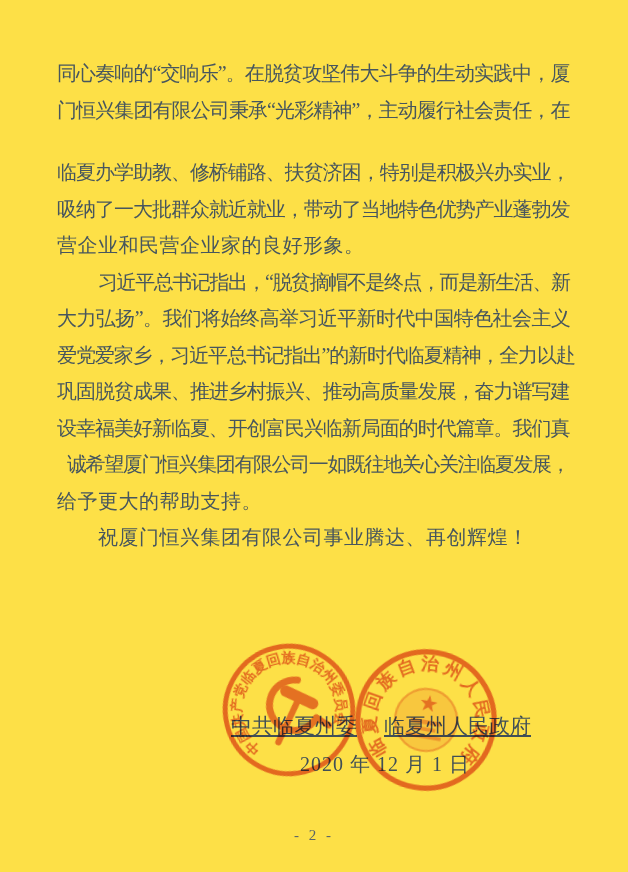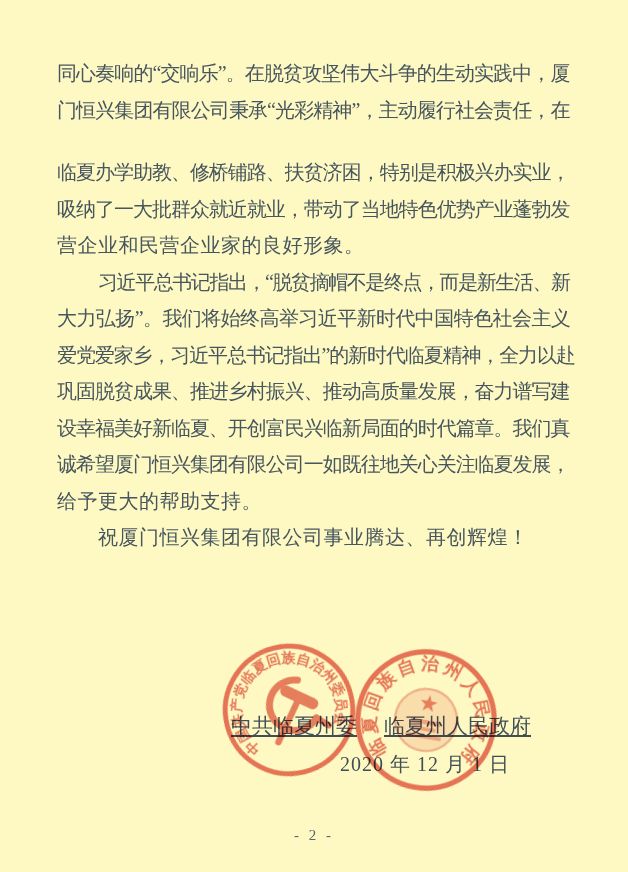--- a/index.html
+++ b/index.html
@@ -1,20 +1,20 @@
 <!DOCTYPE html>
 <html><head>
 <meta charset="utf-8">
 <style>
   html,body{margin:0;padding:0;background:#e8e8e8;}
   .page{
     position:relative;
     width:628px;height:872px;
     margin:0 auto;
-    background:#fef9c3;
+    background:#fde047;
     overflow:hidden;
     font-family:"Liberation Serif","DejaVu Serif",serif;
   }
   
   .body-text{
     position:absolute;
     left:57px;top:55px;width:512px;
     color:#47565e;
   }
   .line{
@@ -41,21 +41,20 @@
     text-decoration:underline;
   }
   .signature-row .sig-gap{display:inline-block;width:27px;}
   .date-line{
     position:absolute;
     left:300px;top:751px;
     font-size:20px;
     letter-spacing:1px;
     color:#404f57;
     z-index:2;
-    margin-left:40px;
   }
   
   .page-number{
     position:absolute;
     left:0;top:827px;width:100%;
     text-align:center;
     font-size:15px;
     letter-spacing:3px;
     color:#5a6468;
   }
@@ -81,21 +80,21 @@
     <div class="line just" style="letter-spacing: -1.42857px;">同心奏响的“交响乐”。在脱贫攻坚伟大斗争的生动实践中，厦</div>
     <div class="line just" style="letter-spacing: -1.42857px;">门恒兴集团有限公司秉承“光彩精神”，主动履行社会责任，在</div>
     <div class="line just" style="letter-spacing: -1.55556px; margin-top: 26px;">临夏办学助教、修桥铺路、扶贫济困，特别是积极兴办实业，</div>
     <div class="line just" style="letter-spacing: -1.55556px;">吸纳了一大批群众就近就业，带动了当地特色优势产业蓬勃发</div>
     <div class="line short">营企业和民营企业家的良好形象。</div>
     <div class="line just indent" style="letter-spacing: -1.96154px;">习近平总书记指出，“脱贫摘帽不是终点，而是新生活、新</div>
     <div class="line just" style="letter-spacing: -1.82143px;">大力弘扬”。我们将始终高举习近平新时代中国特色社会主义</div>
     <div class="line just" style="letter-spacing: -1.11111px;">爱党爱家乡，习近平总书记指出”的新时代临夏精神，全力以赴</div>
     <div class="line just" style="letter-spacing: -1.55556px;">巩固脱贫成果、推进乡村振兴、推动高质量发展，奋力谱写建</div>
     <div class="line just" style="letter-spacing: -1.55556px; font-family: Liberation Serif, serif;">设幸福美好新临夏、开创富民兴临新局面的时代篇章。我们真</div>
-    <div class="line just" style="letter-spacing: -1.55556px;">诚希望厦门恒兴集团有限公司一如既往地关心关注临夏发展，</div>
+    <div class="line just" style="letter-spacing: -1.55556px; margin-left: 10px;">诚希望厦门恒兴集团有限公司一如既往地关心关注临夏发展，</div>
     <div class="line short">给予更大的帮助支持。</div>
     <div class="line short indent">祝厦门恒兴集团有限公司事业腾达、再创辉煌！</div>
   </div>
 
   <div class="signature-row">
     <span>中共临夏州委</span><span class="sig-gap"></span><span>临夏州人民政府</span>
   </div>
   <div class="date-line">2020 年 12 月 1 日</div>
 
   <div class="seal seal-party">

